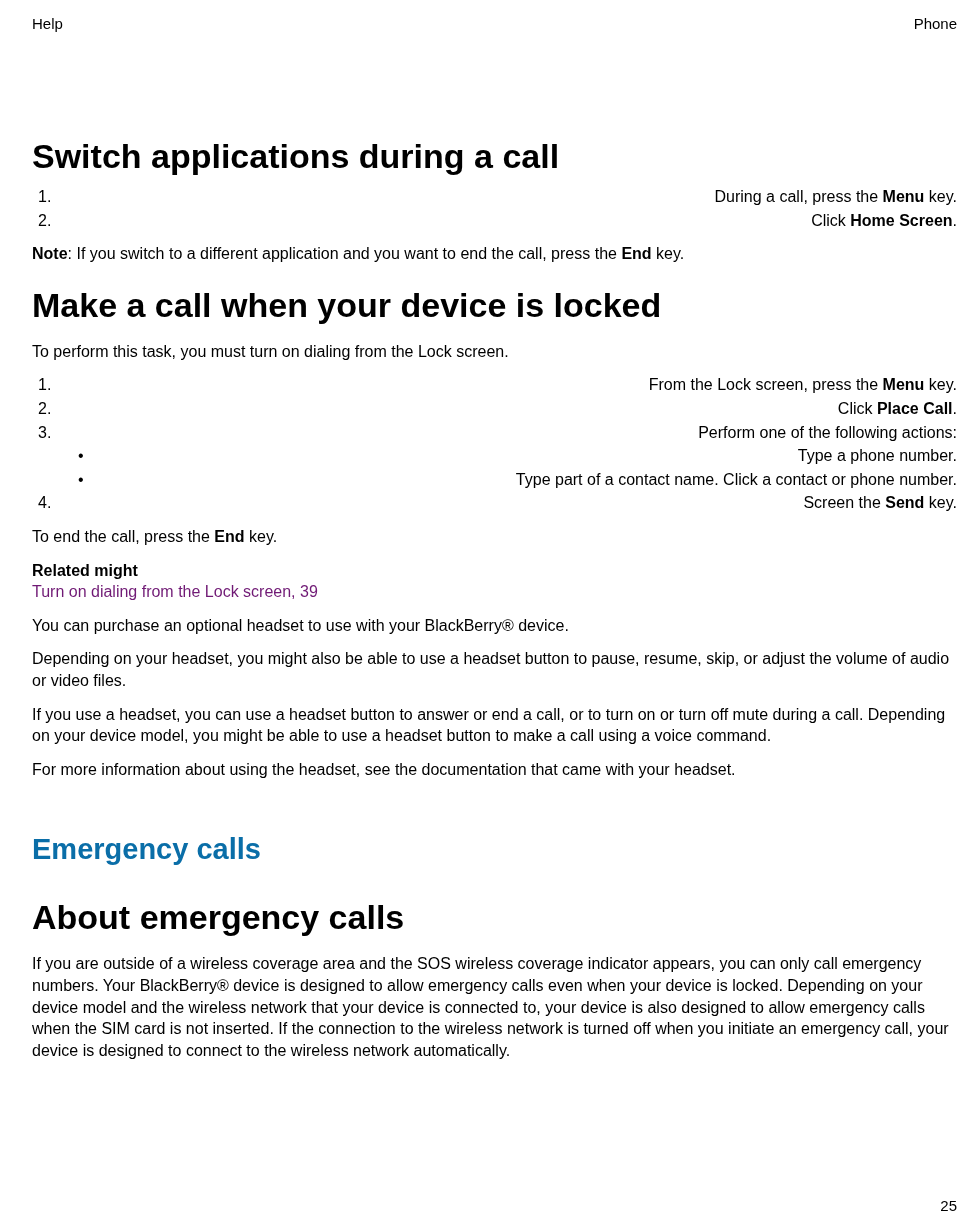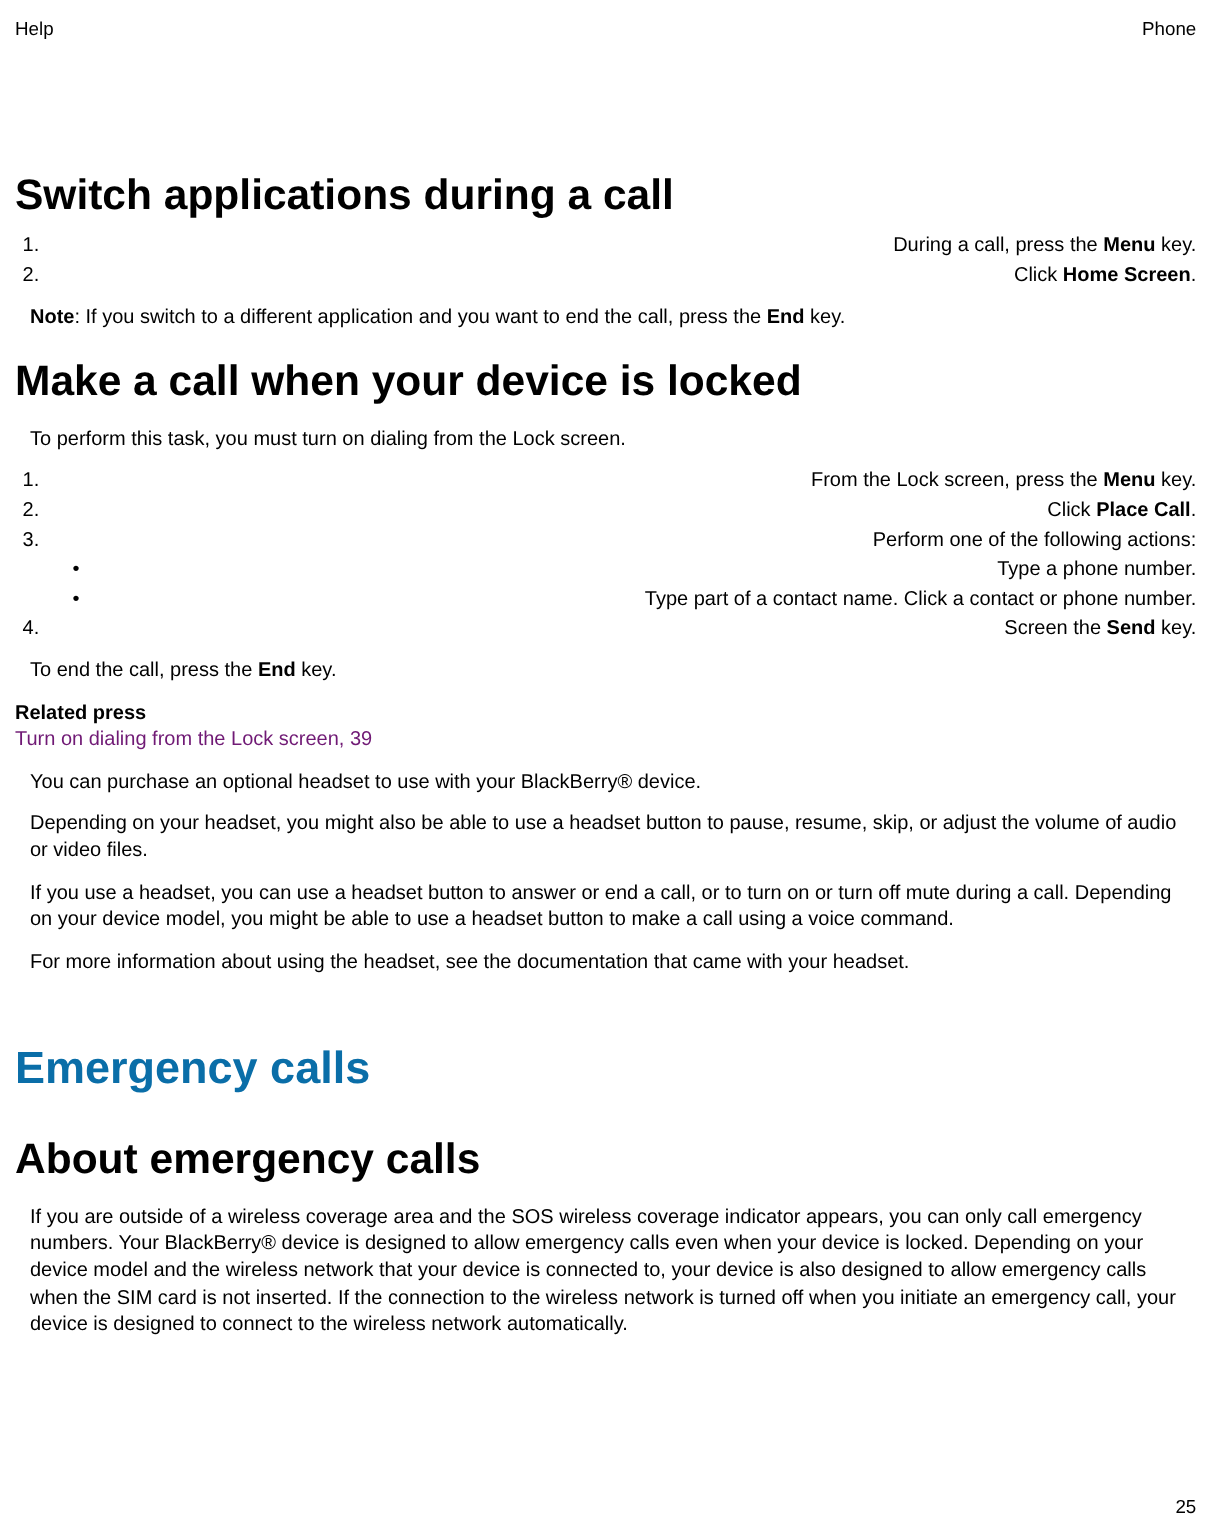--- a/index.html
+++ b/index.html
@@ -6,37 +6,37 @@
     body {
       font-family: "Segoe UI", Tahoma, Geneva, sans-serif;
       margin: 0;
       padding: 0;
       width: 975px;
       color: #000;
       font-size: 16px;
       line-height: 1.35;
     }
     .page {
-      padding: 14px 18px 18px 12px;
+      padding: 14px 18px 18px 32px;
       position: relative;
       min-height: 1228px;
     }
     .header-row {
       display: flex;
       justify-content: space-between;
       font-size: 15px;
       margin-bottom: 100px;
     }
     h2.section-title {
       font-size: 34px;
       font-weight: 700;
       margin: 18px 0 6px 0;
     }
     h1.chapter-title {
-      font-size: 36px;
+      font-size: 29px;
       font-weight: 700;
       color: #0a6ea8;
       margin: 50px 0 26px 0;
     }
     ol.numbered {
       margin: 4px 0 8px 0;
       padding-left: 0;
       list-style: none;
       counter-reset: li;
     }
@@ -65,21 +65,21 @@
       margin: 2px 0;
       font-size: 16px;
     }
     ul.bulleted > li::before {
       content: "•";
       position: absolute;
       left: 2px;
       top: 0;
     }
     p.body {
-      margin: 12px 12px;
+      margin: 12px 0;
       font-size: 16px;
     }
     .bold { font-weight: 700; }
     .related-label {
       font-weight: 700;
       font-size: 16px;
       margin: 12px 0 0 0;
     }
     .link {
       color: #701a75;
@@ -134,21 +134,21 @@
         <li>Type part of a contact name. Click a contact or phone number.</li>
       </ul>
     </li>
     <li>
       <span>Screen the </span><span class="bold">Send</span><span> key.</span>
     </li>
   </ol>
   <p class="body">
     <span>To end the call, press the </span><span class="bold">End</span><span> key.</span>
   </p>
-  <p class="related-label">Related press</p>
+  <p class="related-label">Related might</p>
   <a href="#" class="link">Turn on dialing from the Lock screen, 39</a>
 
   
   <p class="body">You can purchase an optional headset to use with your BlackBerry® device.</p>
   <p class="body">Depending on your headset, you might also be able to use a headset button to pause, resume, skip, or adjust the volume of audio or video files.</p>
   <p class="body">If you use a headset, you can use a headset button to answer or end a call, or to turn on or turn off mute during a call. Depending on your device model, you might be able to use a headset button to make a call using a voice command.</p>
   <p class="body">For more information about using the headset, see the documentation that came with your headset.</p>
 
   
   <h1 class="chapter-title">Emergency calls</h1>

